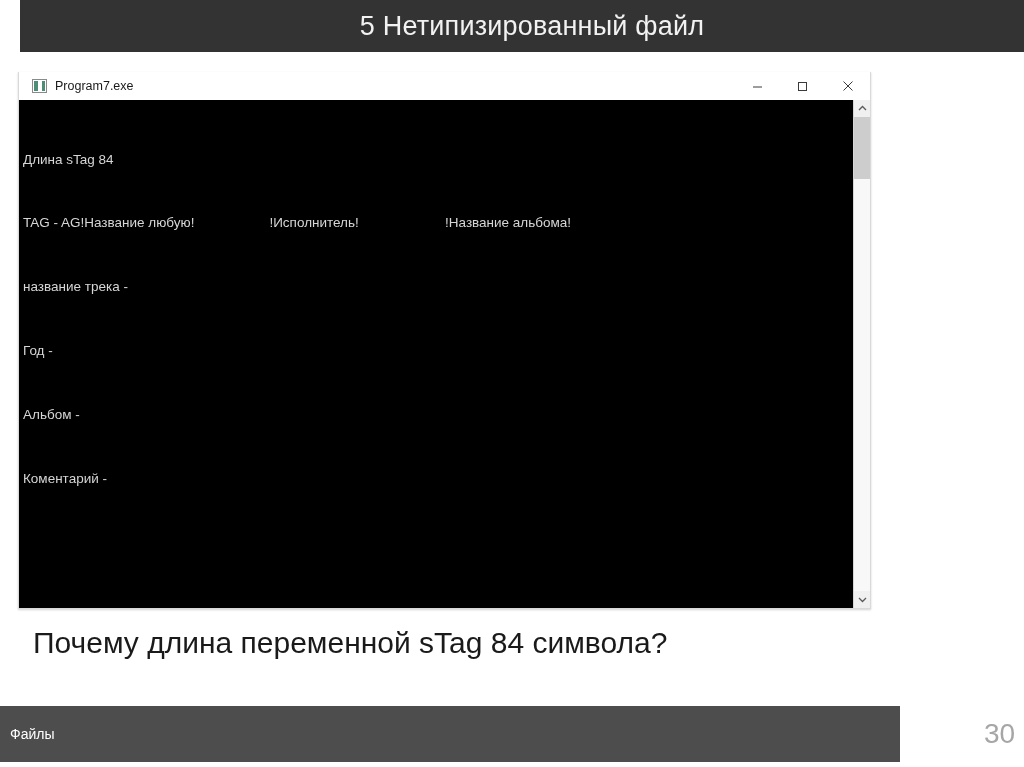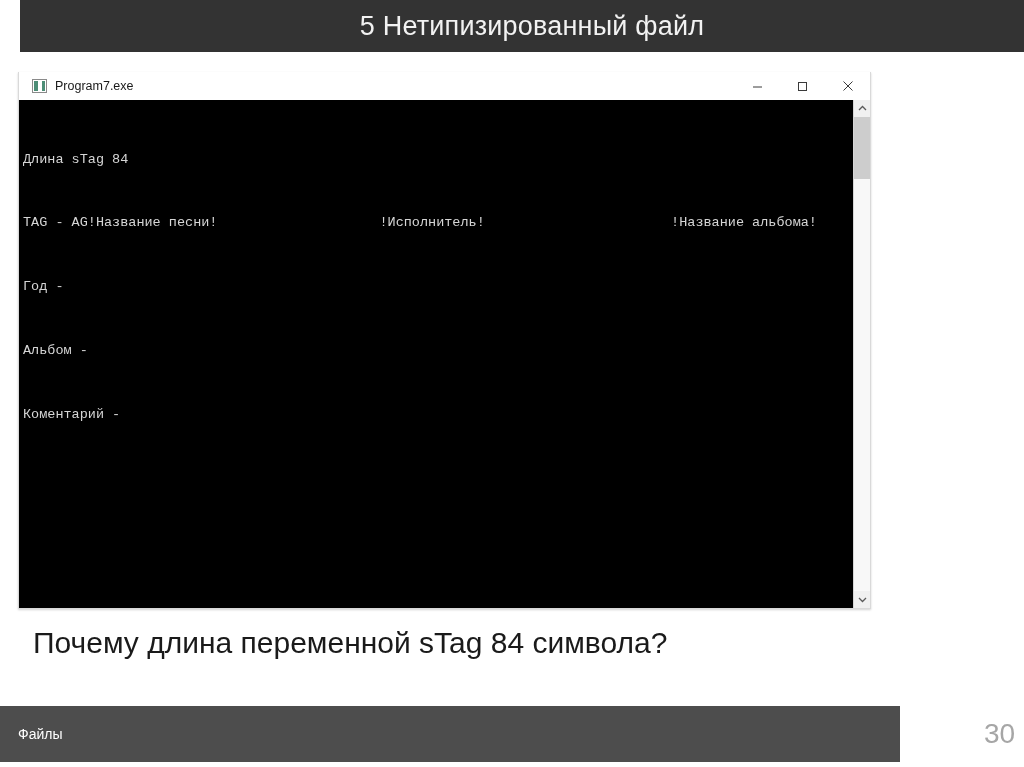--- a/index.html
+++ b/index.html
@@ -108,21 +108,21 @@
   
   #console-body {
     position: relative;
     height: 508px;
     background: #000000;
     display: flex;
   }
   #console-text {
     flex: 1 1 auto;
     padding: 6px 0 0 4px;
-    font-family: Liberation Mono, monospace;
+    font-family: Liberation Sans, sans-serif;
     font-size: 13.5px;
     line-height: 21.3px;
     color: #d6d6d6;
     white-space: pre;
     overflow: hidden;
     letter-spacing: 0px;
   }
   .console-line { height: 21.3px; }
 
   
@@ -176,21 +176,21 @@
     top: 706px;
     width: 900px;
     height: 56px;
     background: #4d4d4d;
     display: flex;
     align-items: center;
   }
   #footer-label {
     color: #ffffff;
     font-size: 14px;
-    margin-left: 18px;
+    margin-left: 10px;
     white-space: nowrap;
   }
   #page-number {
     position: absolute;
     left: 900px;
     top: 706px;
     width: 128px;
     height: 56px;
     display: flex;
     align-items: center;
@@ -235,21 +235,22 @@
           <line x1="1.5" y1="1.5" x2="10.5" y2="10.5" stroke="#3a3a3a" stroke-width="1"></line>
           <line x1="10.5" y1="1.5" x2="1.5" y2="10.5" stroke="#3a3a3a" stroke-width="1"></line>
         </svg>
       </div>
     </div>
   </div>
 
   <div id="console-body">
     <div id="console-text">
       <div class="console-line">Длина sTag 84</div>
-      <div class="console-line">TAG - AG!Название песни!                    !Исполнитель!                       !Название альбома!</div>
+      <div class="console-line">TAG - AG!Название любую!                    !Исполнитель!                       !Название альбома!</div>
+      <div class="console-line">название трека -</div>
       <div class="console-line">Год -</div>
       <div class="console-line">Альбом -</div>
       <div class="console-line">Коментарий -</div>
       
     </div>
 
     <div id="console-scrollbar">
       <div class="sb-arrow">
         <svg width="9" height="7" viewBox="0 0 9 7">
           <polyline points="1,5 4.5,1.5 8,5" fill="none" stroke="#5a5a5a" stroke-width="1.3"></polyline>

